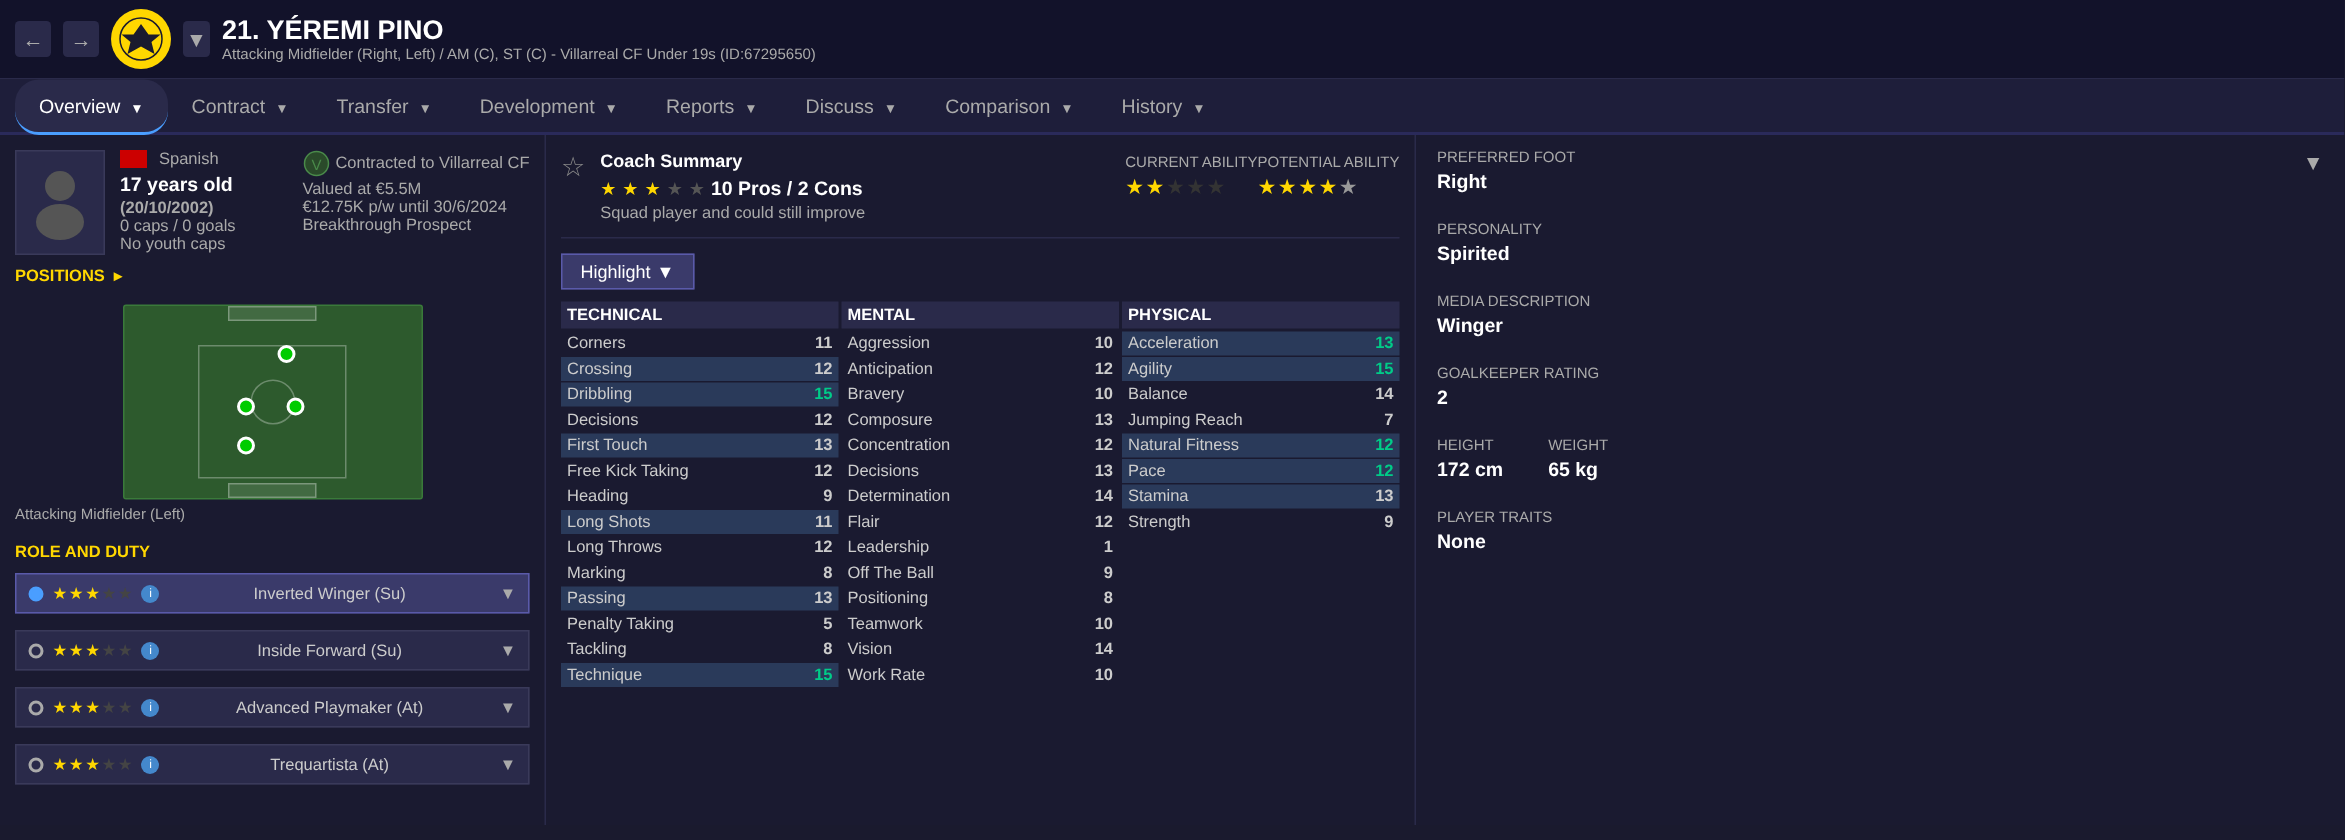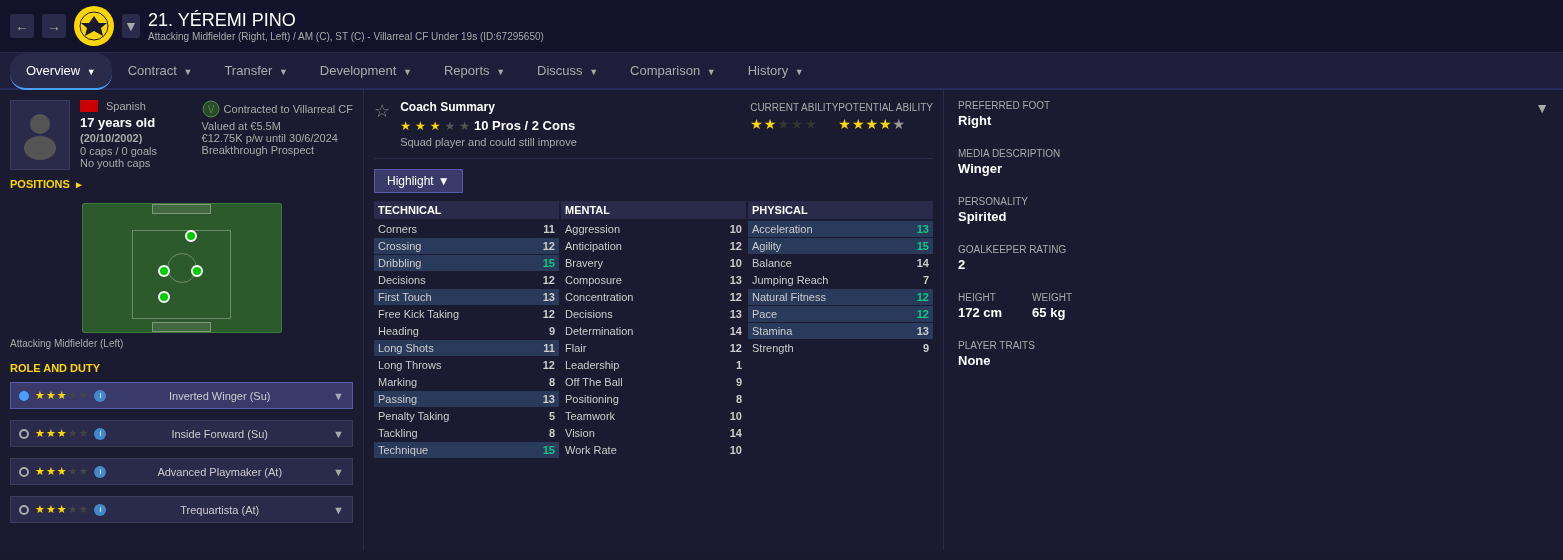--- a/index.html
+++ b/index.html
@@ -33,21 +33,21 @@
     .club-logo {
       width: 40px; height: 40px;
       background: #ffd700;
       border-radius: 50%;
       display: flex; align-items: center; justify-content: center;
       font-weight: bold; color: #1a1a2e; font-size: 10px;
     }
     .player-name-header h1 {
       font-size: 18px;
       color: #fff;
-      font-weight: normal;
+      font-weight: bold;
     }
     .player-name-header p {
       font-size: 10px;
       color: #aaa;
     }
     .nav-tabs {
       background: #1e1e3a;
       display: flex;
       align-items: center;
       padding: 0 10px;
@@ -635,26 +635,26 @@
 
   <div class="right-panel">
     <div style="display:flex;justify-content:space-between;align-items:flex-start;">
       <div class="attr-section">
         <div class="attr-label">PREFERRED FOOT</div>
         <div class="attr-value">Right</div>
       </div>
       <span style="color:#aaa;font-size:14px;cursor:pointer;">▼</span>
     </div>
     <div class="attr-section">
+      <div class="attr-label">PERSONALITY</div>
+      <div class="attr-value">Spirited</div>
+    </div>
+    <div class="attr-section">
       <div class="attr-label">MEDIA DESCRIPTION</div>
       <div class="attr-value">Winger</div>
-    </div>
-    <div class="attr-section">
-      <div class="attr-label">PERSONALITY</div>
-      <div class="attr-value">Spirited</div>
     </div>
     <div class="attr-section">
       <div class="attr-label">GOALKEEPER RATING</div>
       <div class="attr-value">2</div>
     </div>
     <div style="display:flex;gap:30px;">
       <div class="attr-section">
         <div class="attr-label">Height</div>
         <div class="attr-value">172 cm</div>
       </div>

